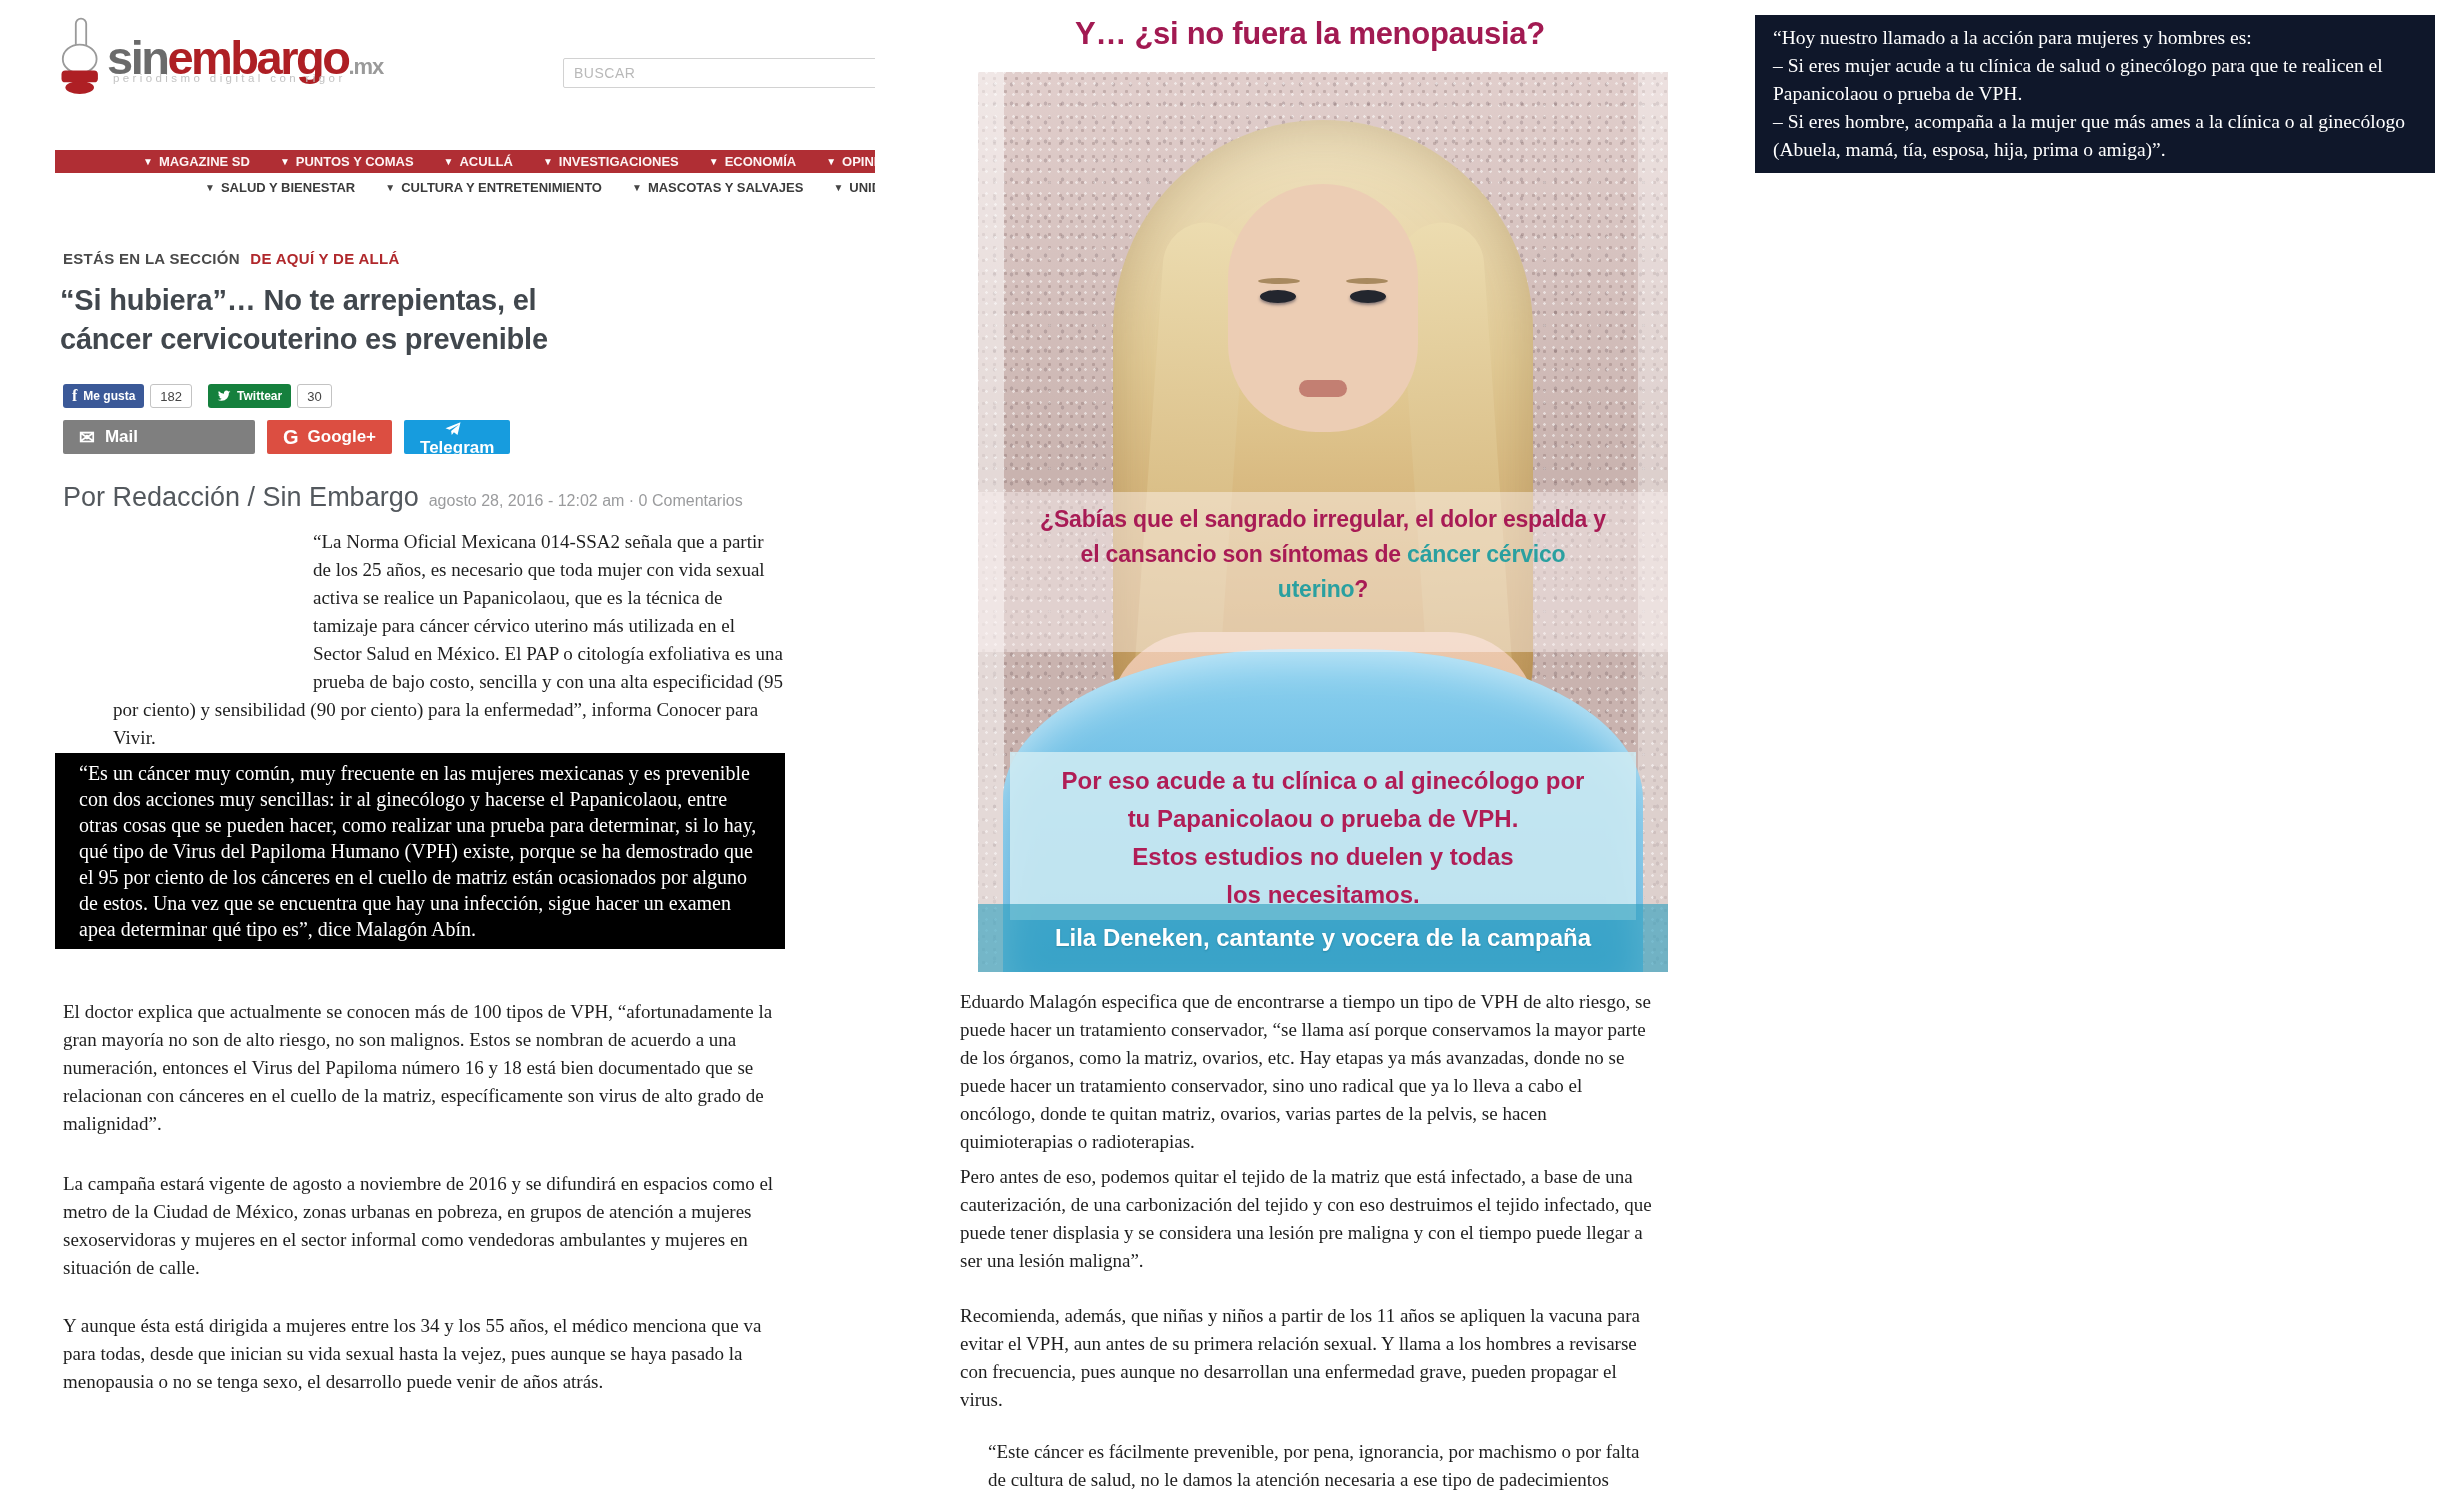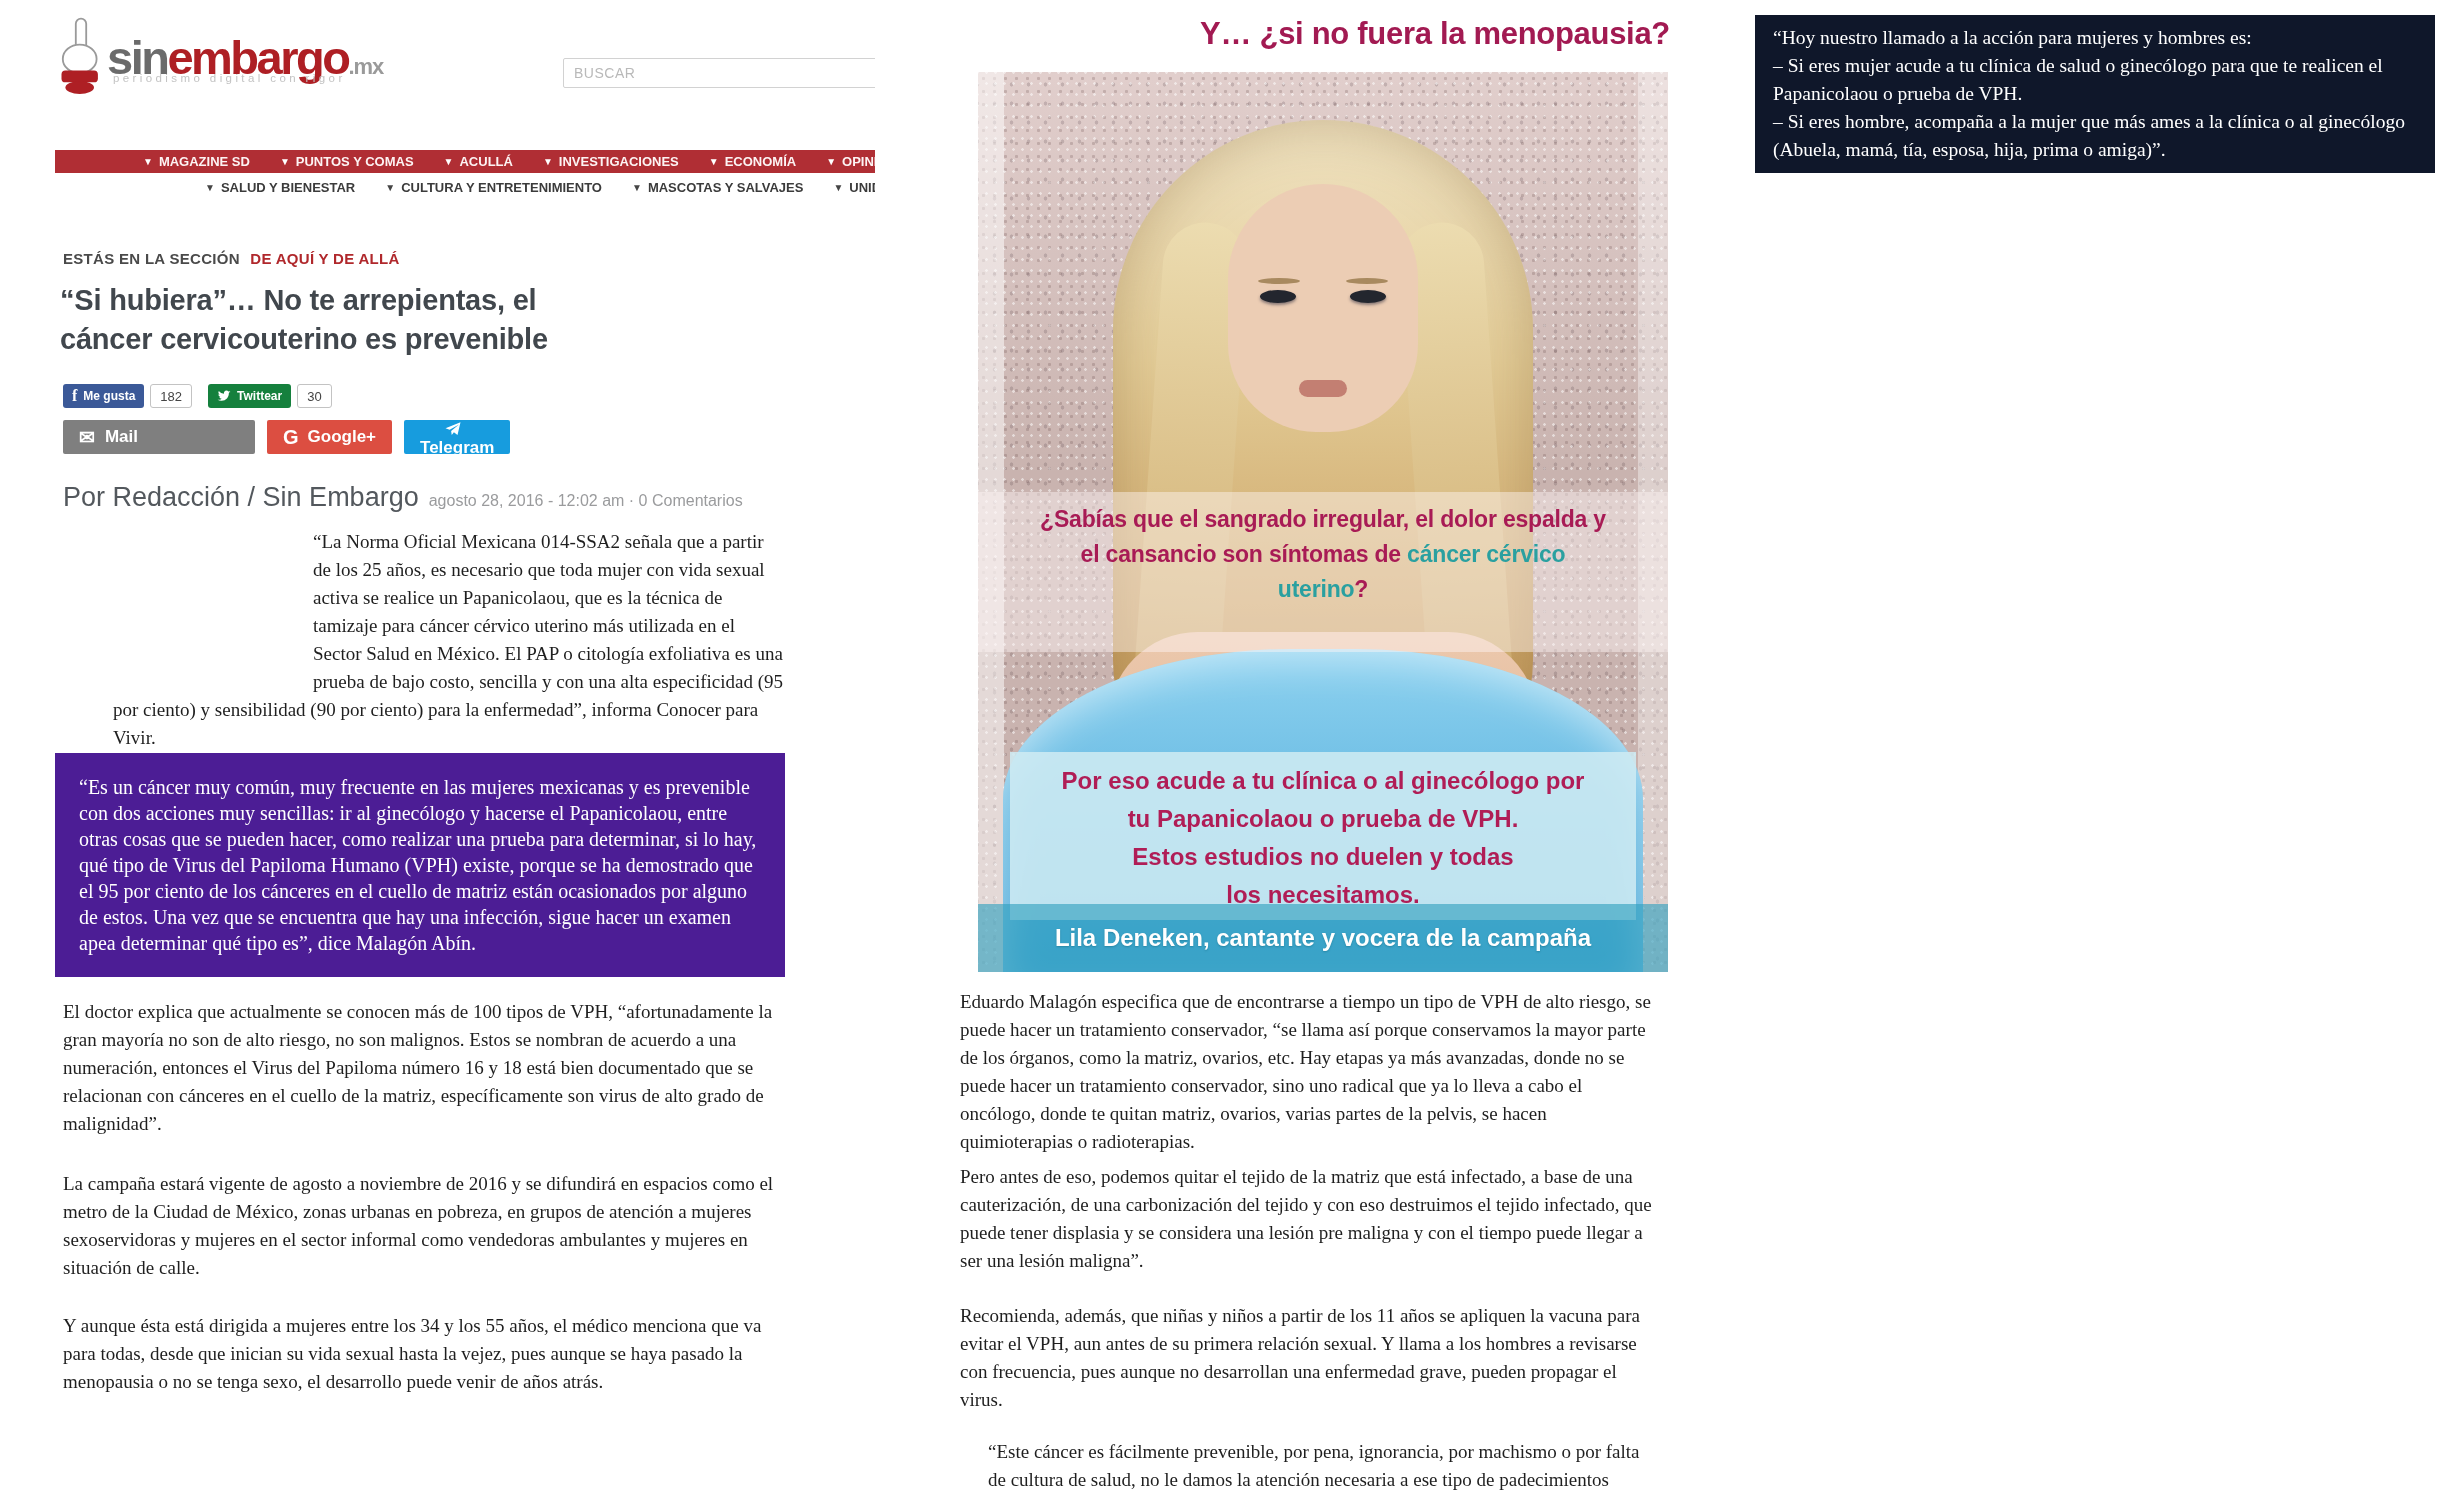--- a/index.html
+++ b/index.html
@@ -61,28 +61,28 @@
   
   .byline{position:absolute;left:8px;top:458px;display:flex;align-items:baseline;}
   .byline-author{font-size:27px;color:#53585d;font-weight:400;}
   .byline-meta{font-size:16px;color:#9a9b9d;margin-left:10px;margin-top:34px;}
 
   
   .bodyp{font-family:"Liberation Serif",serif;font-size:19px;line-height:28px;color:#1f1f1f;margin:0;}
   .p1-wrap{position:absolute;left:58px;top:528px;width:672px;}
   .p1-float{float:left;width:200px;height:142px;}
   .pquote-box{position:absolute;left:0;top:753px;width:730px;box-sizing:border-box;
-      background:#4c1d95;padding:21px 24px;}
+      background:#000000;padding:7px 24px;}
   .pquote-box .bodyp{color:#ffffff;font-size:20px;line-height:26px;}
   .p2{position:absolute;left:8px;top:998px;width:722px;}
   .p3{position:absolute;left:8px;top:1170px;width:722px;}
   .p4{position:absolute;left:8px;top:1312px;width:722px;}
 
   
-  .campaign-headline{position:absolute;left:950px;top:16px;width:720px;text-align:right;
+  .campaign-headline{position:absolute;left:950px;top:16px;width:720px;text-align:center;
       font-size:31px;font-weight:700;color:#a21a52;letter-spacing:-.3px;}
   .campaign-img{position:absolute;left:978px;top:72px;width:690px;height:900px;overflow:hidden;
       background-color:#c9b3af;
       background-image:
         radial-gradient(rgba(90,60,60,.22) 1.2px, transparent 1.7px),
         radial-gradient(rgba(255,255,255,.5) 1px, transparent 1.4px),
         radial-gradient(rgba(60,40,50,.18) 1.6px, transparent 2.1px),
         linear-gradient(180deg, rgba(255,240,240,.45), rgba(255,255,255,0) 45%);
       background-size:11px 13px, 9px 11px, 17px 19px, 100% 100%;
       background-position:0 0, 4px 6px, 8px 3px, 0 0;}

